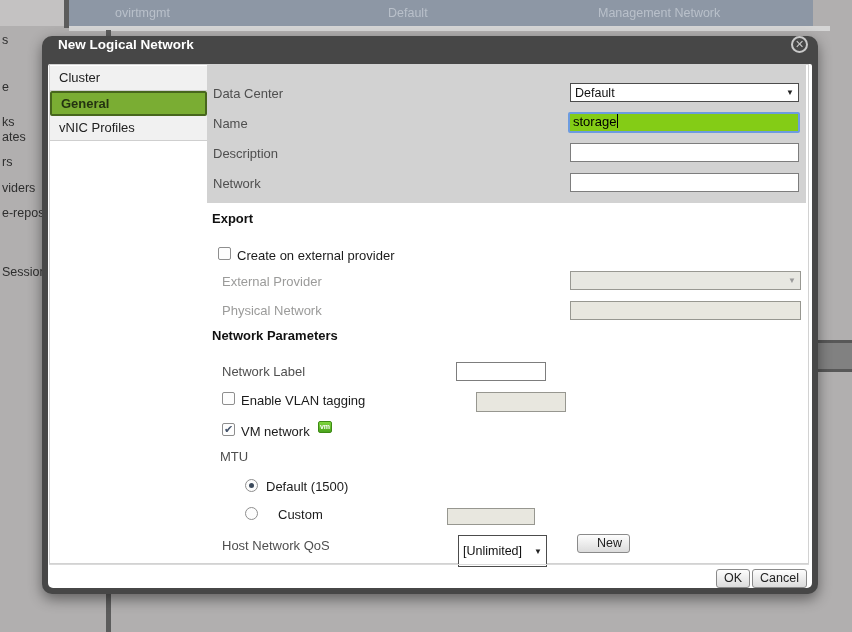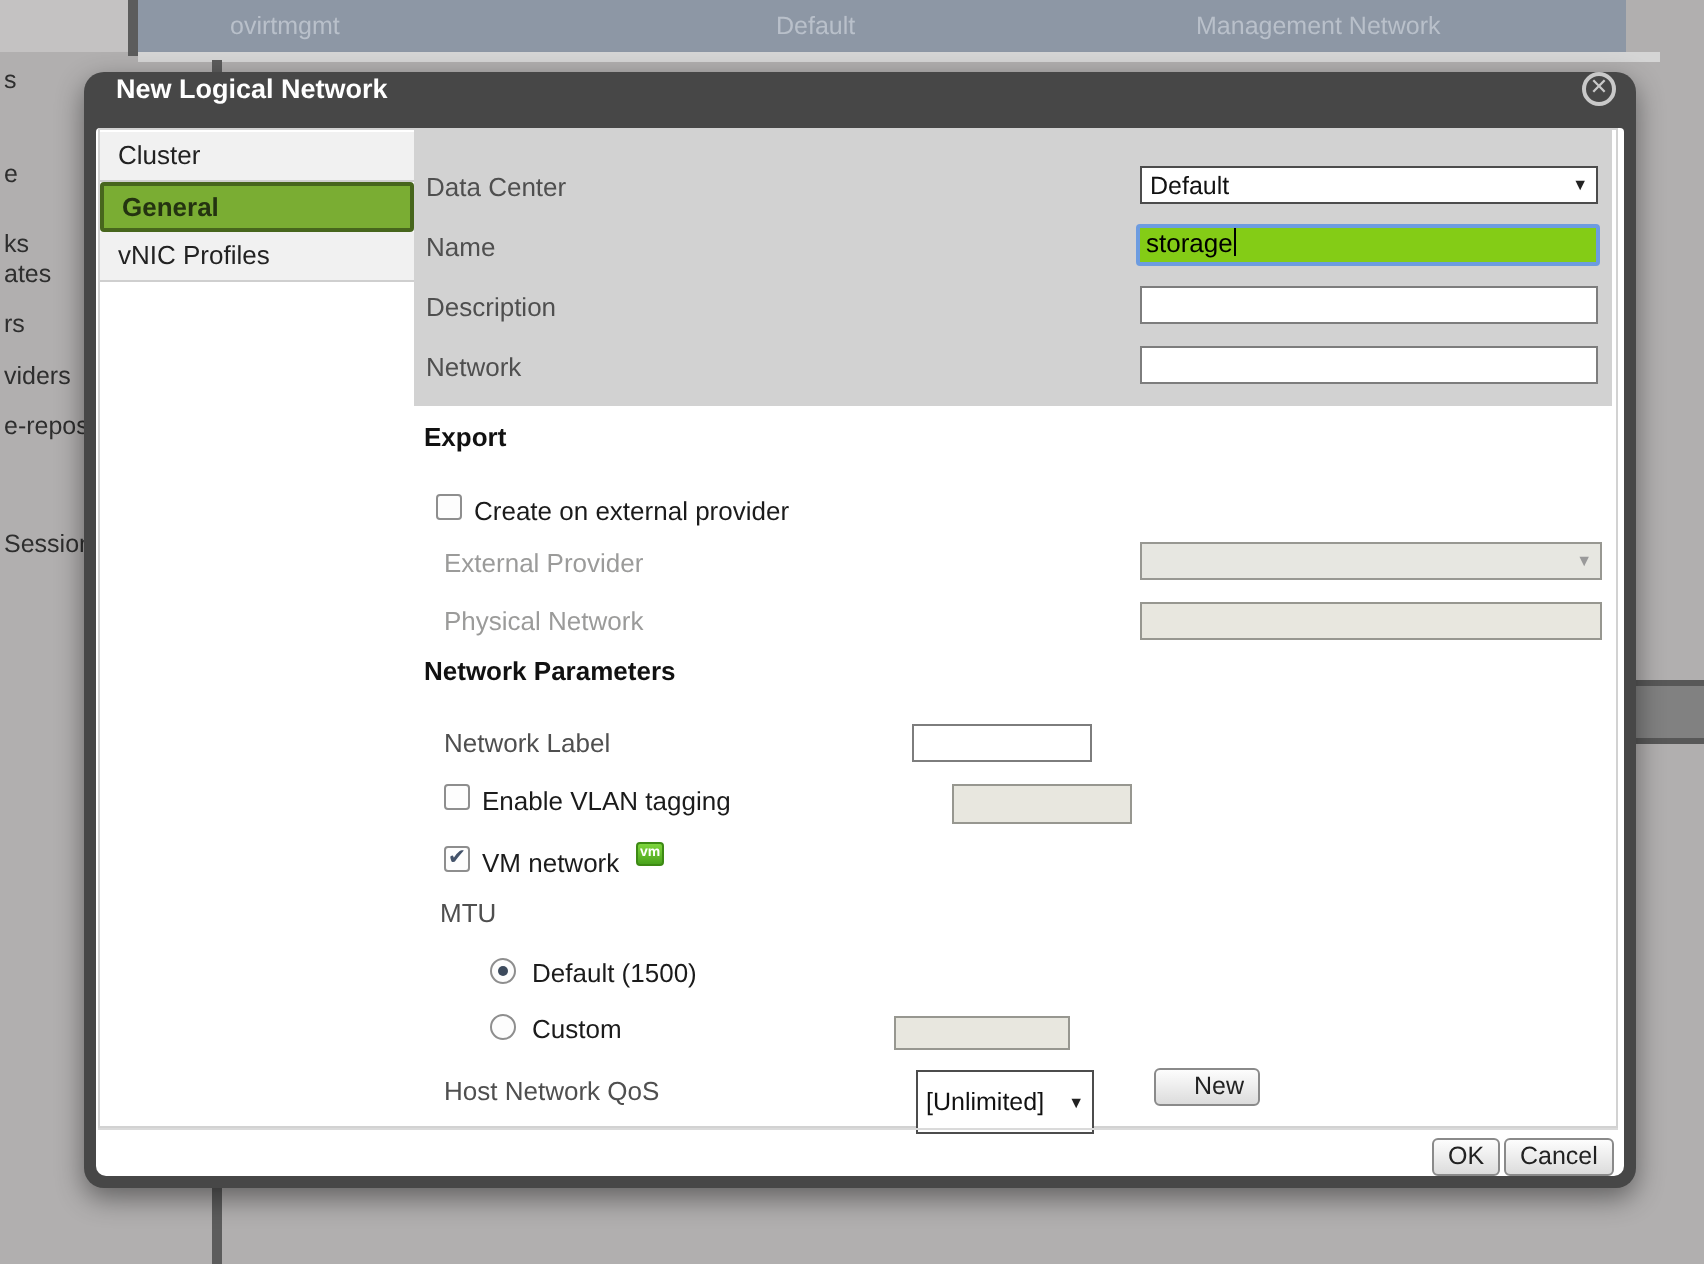--- a/index.html
+++ b/index.html
@@ -92,21 +92,21 @@
   .hd-exp  { left:164px; top:147px; }
   .cb-ext  { left:170px; top:183px; } .cbl-ext { left:189px; top:184px; }
   .lbl-ep  { left:174px; top:210px; } .sel-ep  { left:522px; top:207px; width:231px; }
   .lbl-pn  { left:174px; top:239px;text-align:right; } .inp-pn  { left:522px; top:237px; width:231px; }
   .hd-np   { left:164px; top:264px; }
   .lbl-nl  { left:174px; top:300px; } .inp-nl  { left:408px; top:298px; width:90px; }
   .cb-vlan { left:174px; top:328px; } .cbl-vlan{ left:193px; top:329px; } .inp-vlan{ left:428px; top:328px; width:90px; height:20px; }
   .cb-vm   { left:174px; top:359px; } .cbl-vm  { left:193px; top:360px; } .icon-vm { left:270px; top:357px; }
   .lbl-mtu { left:172px; top:385px; }
   .rad-def { left:197px; top:415px; } .rl-def  { left:218px; top:415px; }
-  .rad-cus { left:197px; top:443px; } .rl-cus  { left:218px; top:443px; } .inp-cus { left:399px; top:444px; width:88px; height:17px; }
+  .rad-cus { left:197px; top:443px; } .rl-cus  { left:230px; top:443px; } .inp-cus { left:399px; top:444px; width:88px; height:17px; }
   .lbl-qos { left:174px; top:474px; } .sel-qos { left:410px; top:471px; width:89px; height:32px; }
   .btn-new { left:529px; top:470px;padding-left:19px; }
   .btn-ok  { left:668px; top:505px; min-width:30px; }
   .btn-ca  { left:704px; top:505px; }
 </style>
 </head>
 <body>
 
 <div class="bg-corner"></div>
 <div class="bg-toprow">

